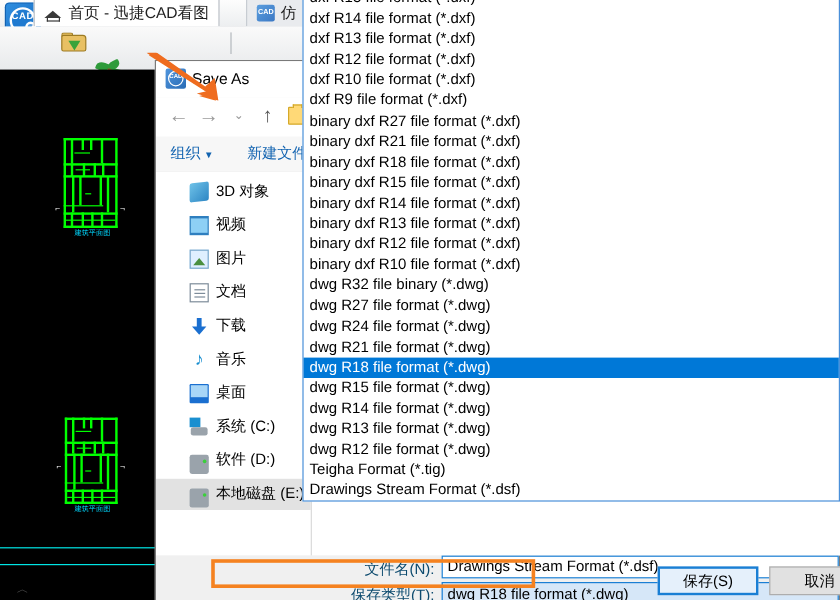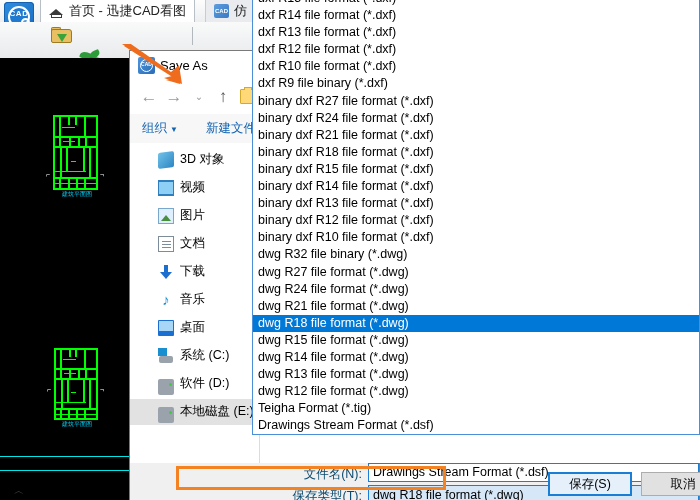--- a/index.html
+++ b/index.html
@@ -21,21 +21,21 @@
     background:#1f7ad0;border:2px solid #fff;box-sizing:border-box;}
   #cad-logo .txt{position:absolute;left:0;top:7px;width:30px;text-align:center;color:#fff;
     font-size:8px;font-weight:bold;letter-spacing:.5px;}
   #cad-logo .lens{position:absolute;left:17px;top:16px;width:9px;height:9px;border-radius:50%;
     border:2px solid #fff;box-sizing:border-box;background:rgba(255,255,255,.25);}
   #cad-logo .lens:after{content:"";position:absolute;left:6px;top:6px;width:6px;height:2px;
     background:#fff;transform:rotate(45deg);}
 
   .tab{position:absolute;top:0px;height:22px;display:flex;align-items:center;gap:5px;
     padding:0 8px;box-sizing:border-box;font-size:13px;color:#222;}
-  #tab-home{left:40px;background:#fff;border:1px solid #b9bfc6;border-bottom:none;border-top:none;}
+  #tab-home{left:28px;background:#fff;border:1px solid #b9bfc6;border-bottom:none;border-top:none;}
   #tab-second{left:205px;background:#e9ebee;border-left:1px solid #c7ccd2;}
   .home-icon{width:15px;height:13px;position:relative;flex:0 0 auto;}
   .home-icon:before{content:"";position:absolute;left:0;top:4px;width:0;height:0;
     border-left:7.5px solid transparent;border-right:7.5px solid transparent;border-bottom:6px solid #3a3a3a;}
   .home-icon:after{content:"";position:absolute;left:2px;top:9px;width:11px;height:4px;
     border:1px solid #3a3a3a;border-top:none;box-sizing:border-box;}
   .mini-cad{width:15px;height:14px;background:linear-gradient(135deg,#5b9ede,#3b78c4);
     border-radius:2px;color:#fff;font-size:6px;font-weight:bold;display:flex;align-items:center;
     justify-content:center;flex:0 0 auto;}
 
@@ -422,23 +422,22 @@
 
 <div id="btn-save">保存(S)</div>
 <div id="btn-cancel">取消</div>
 
 <div id="fmt-dropdown">
     <div class="fmt-item">dxf R15 file format (*.dxf)</div>
     <div class="fmt-item">dxf R14 file format (*.dxf)</div>
     <div class="fmt-item">dxf R13 file format (*.dxf)</div>
     <div class="fmt-item">dxf R12 file format (*.dxf)</div>
     <div class="fmt-item">dxf R10 file format (*.dxf)</div>
-    <div class="fmt-item">dxf R9 file binary (*.dxf)</div>
+    <div class="fmt-item">dxf R9 file format (*.dxf)</div>
     <div class="fmt-item">binary dxf R27 file format (*.dxf)</div>
-    <div class="fmt-item">binary dxf R24 file format (*.dxf)</div>
     <div class="fmt-item">binary dxf R21 file format (*.dxf)</div>
     <div class="fmt-item">binary dxf R18 file format (*.dxf)</div>
     <div class="fmt-item">binary dxf R15 file format (*.dxf)</div>
     <div class="fmt-item">binary dxf R14 file format (*.dxf)</div>
     <div class="fmt-item">binary dxf R13 file format (*.dxf)</div>
     <div class="fmt-item">binary dxf R12 file format (*.dxf)</div>
     <div class="fmt-item">binary dxf R10 file format (*.dxf)</div>
     <div class="fmt-item">dwg R32 file binary (*.dwg)</div>
     <div class="fmt-item">dwg R27 file format (*.dwg)</div>
     <div class="fmt-item">dwg R24 file format (*.dwg)</div>

